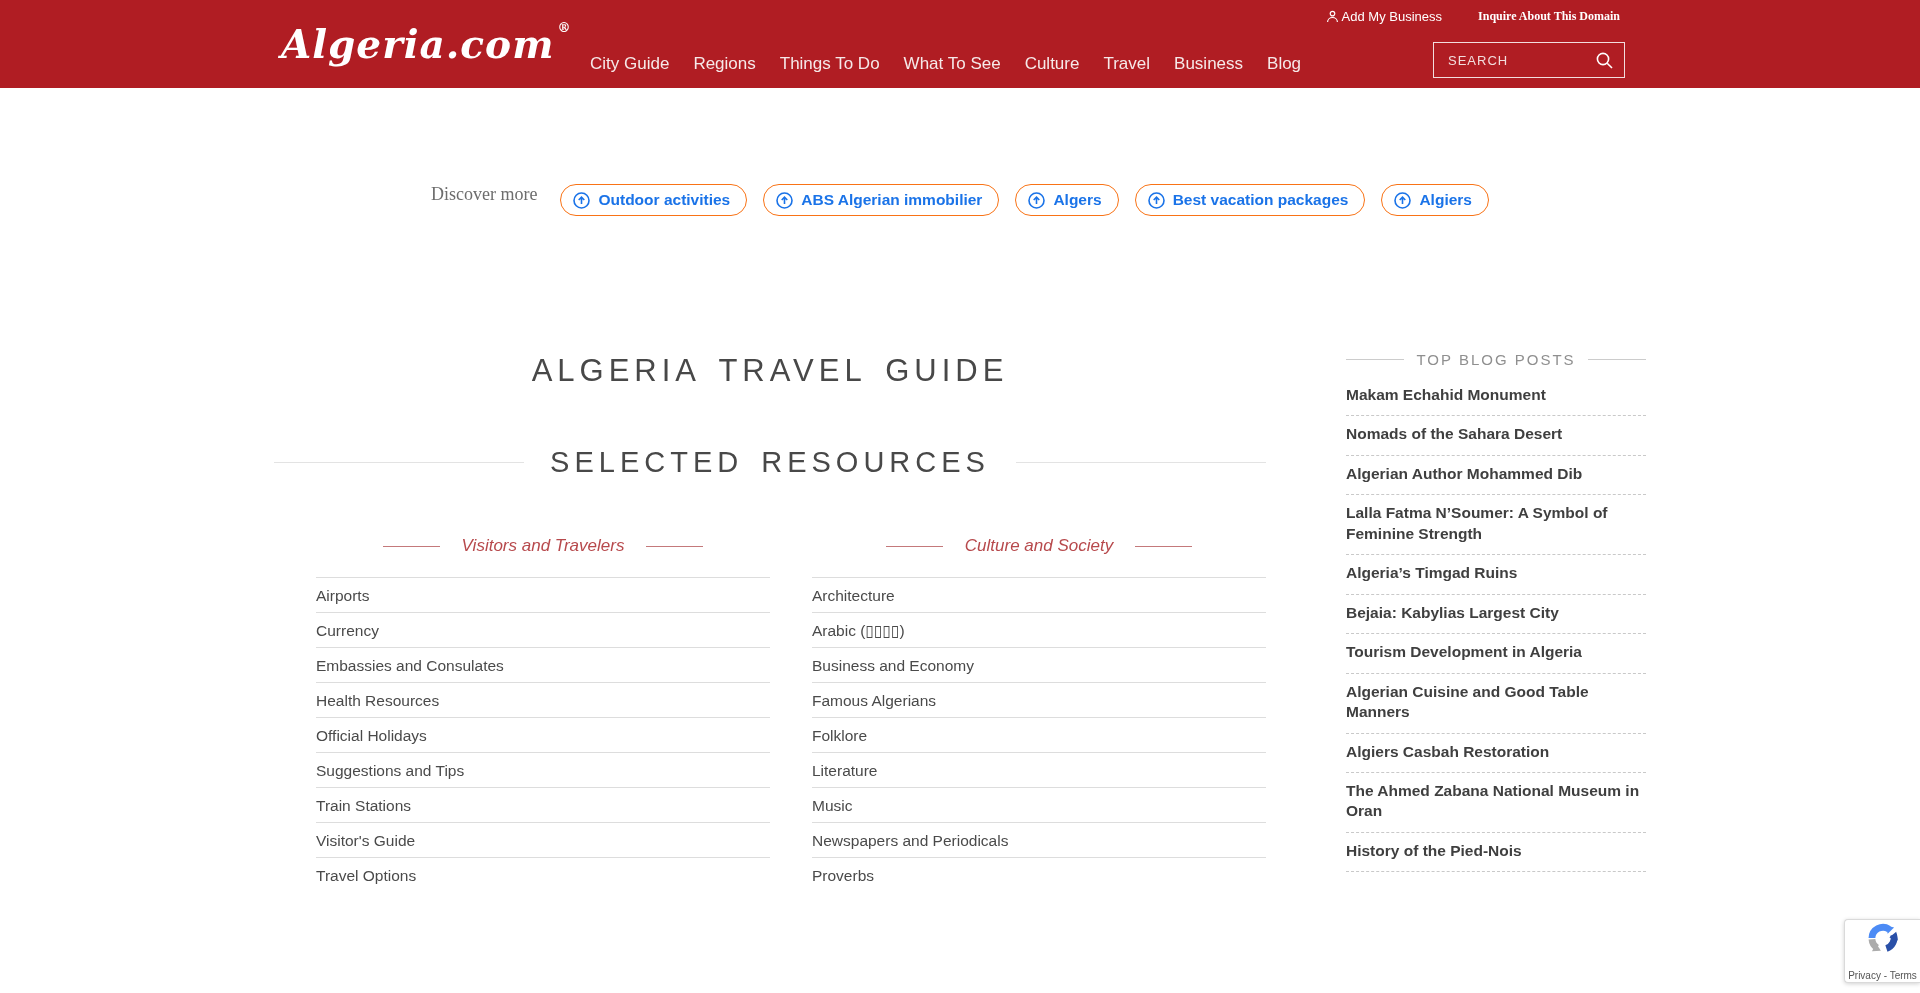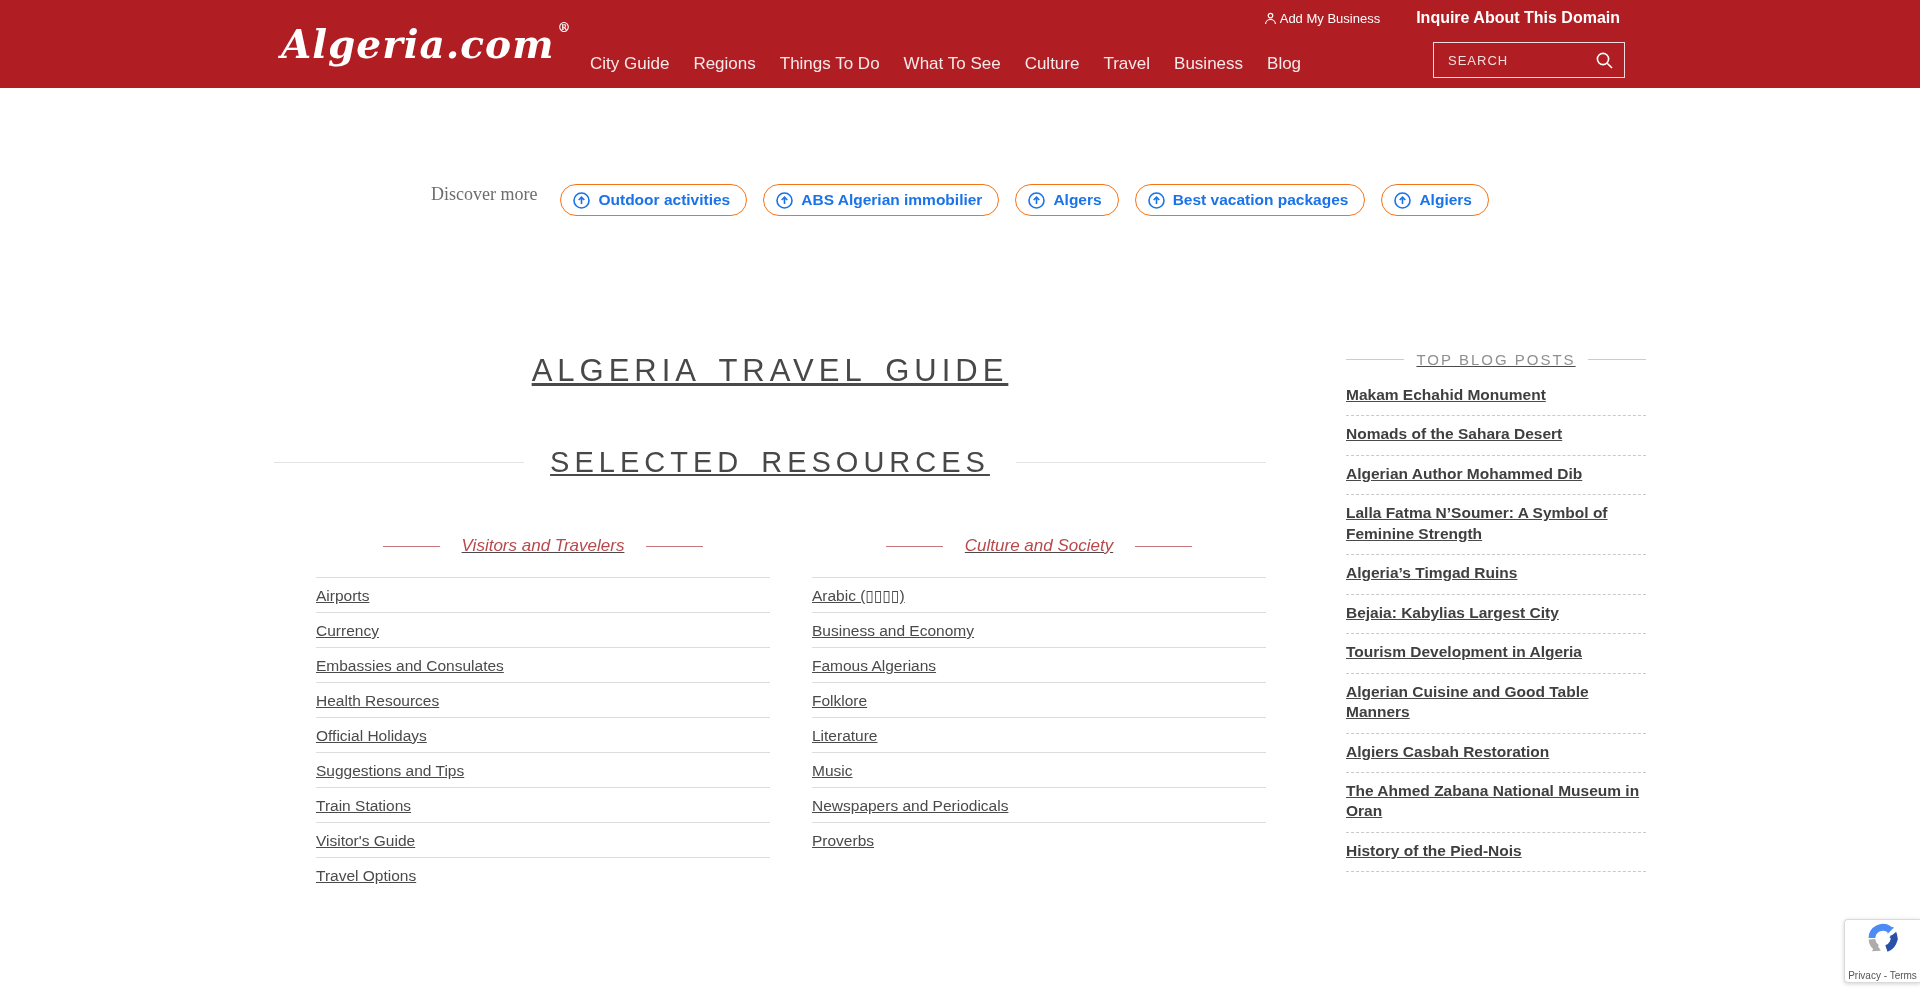--- a/index.html
+++ b/index.html
@@ -24,21 +24,21 @@
   nav.main-nav {
     position:absolute; left:590px; bottom:14px;
     display:flex; gap:24px; white-space:nowrap;
   }
   nav.main-nav a { color:#f6e9e9; font-size:17px; }
   .top-links {
     position:absolute; top:9px; right:300px;
     display:flex; align-items:center; gap:36px; color:#ffffff;
   }
   .add-biz { display:flex; align-items:center; gap:3px; font-size:13px; }
-  .inquire { font-size:16px; font-weight:bold; }
+  .inquire { font-size:12px; font-weight:bold;font-family:Liberation Serif, serif; }
   .search-box {
     position:absolute; top:42px; right:295px;
     width:192px; height:36px;
     border:1px solid rgba(255,255,255,0.85);
     display:flex; align-items:center; padding:0 10px 0 12px;
   }
   .search-box input {
     flex:1; min-width:0; background:transparent; border:none; outline:none;
     color:#ffffff; font-size:13px; letter-spacing:1px;
     font-family:"Liberation Sans","DejaVu Sans",sans-serif;
@@ -58,21 +58,21 @@
     display:flex; align-items:center; gap:8px;
     height:32px; padding:0 16px 0 12px;
     border:1px solid #f97316; border-radius:17px;
     color:#1A73E8; font-size:15.5px; font-weight:600; white-space:nowrap;
     background:#fff;
   }
 
   
   .container {
     width:1372px; margin:137px auto 0;
-    display:flex; align-items:flex-start;text-decoration:underline;
+    display:flex; align-items:flex-start;
   }
   main.content { width:992px; }
   aside.sidebar { width:300px; margin-left:80px; }
 
   h1.page-title {
     margin:0; text-align:center;
     font-size:31px; font-weight:300; letter-spacing:5px; word-spacing:6px;
     color:#484848;
   }
   h2.lined {
@@ -237,20 +237,21 @@
         </ul>
       </div>
 
       <div class="col">
         <div class="col-head">
           <span class="dash"></span>
           <span>Culture and Society</span>
           <span class="dash"></span>
         </div>
         <ul class="res-list">
+          <li><a>Architecture</a></li>
           <li><a>Arabic (▯▯▯▯)</a></li>
           <li><a>Business and Economy</a></li>
           <li><a>Famous Algerians</a></li>
           <li><a>Folklore</a></li>
           <li><a>Literature</a></li>
           <li><a>Music</a></li>
           <li><a>Newspapers and Periodicals</a></li>
           <li><a>Proverbs</a></li>
         </ul>
       </div>

